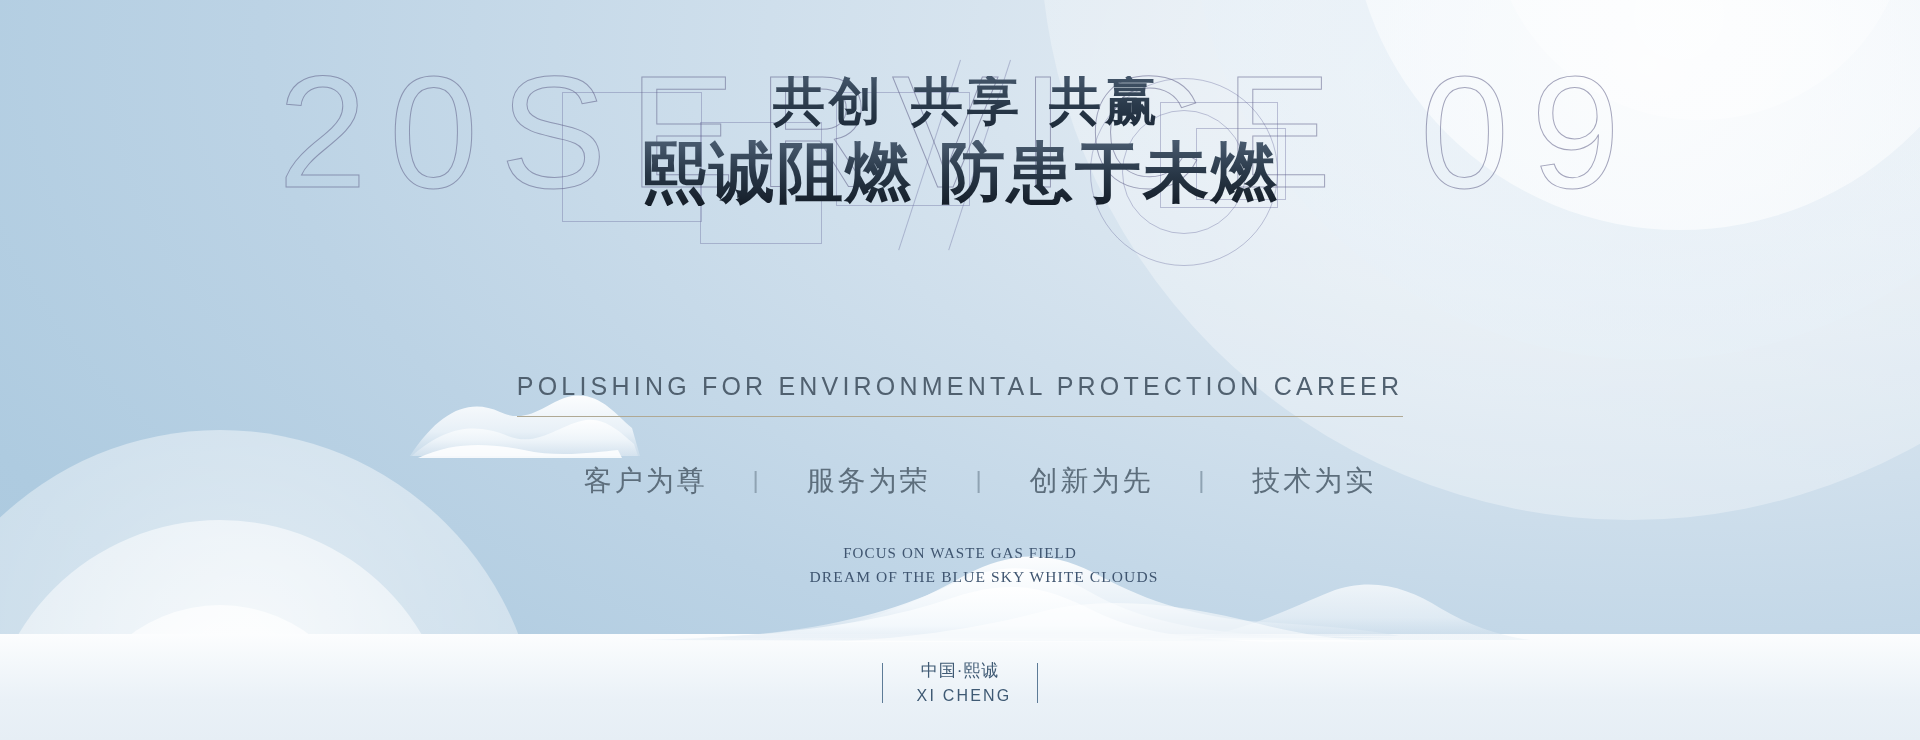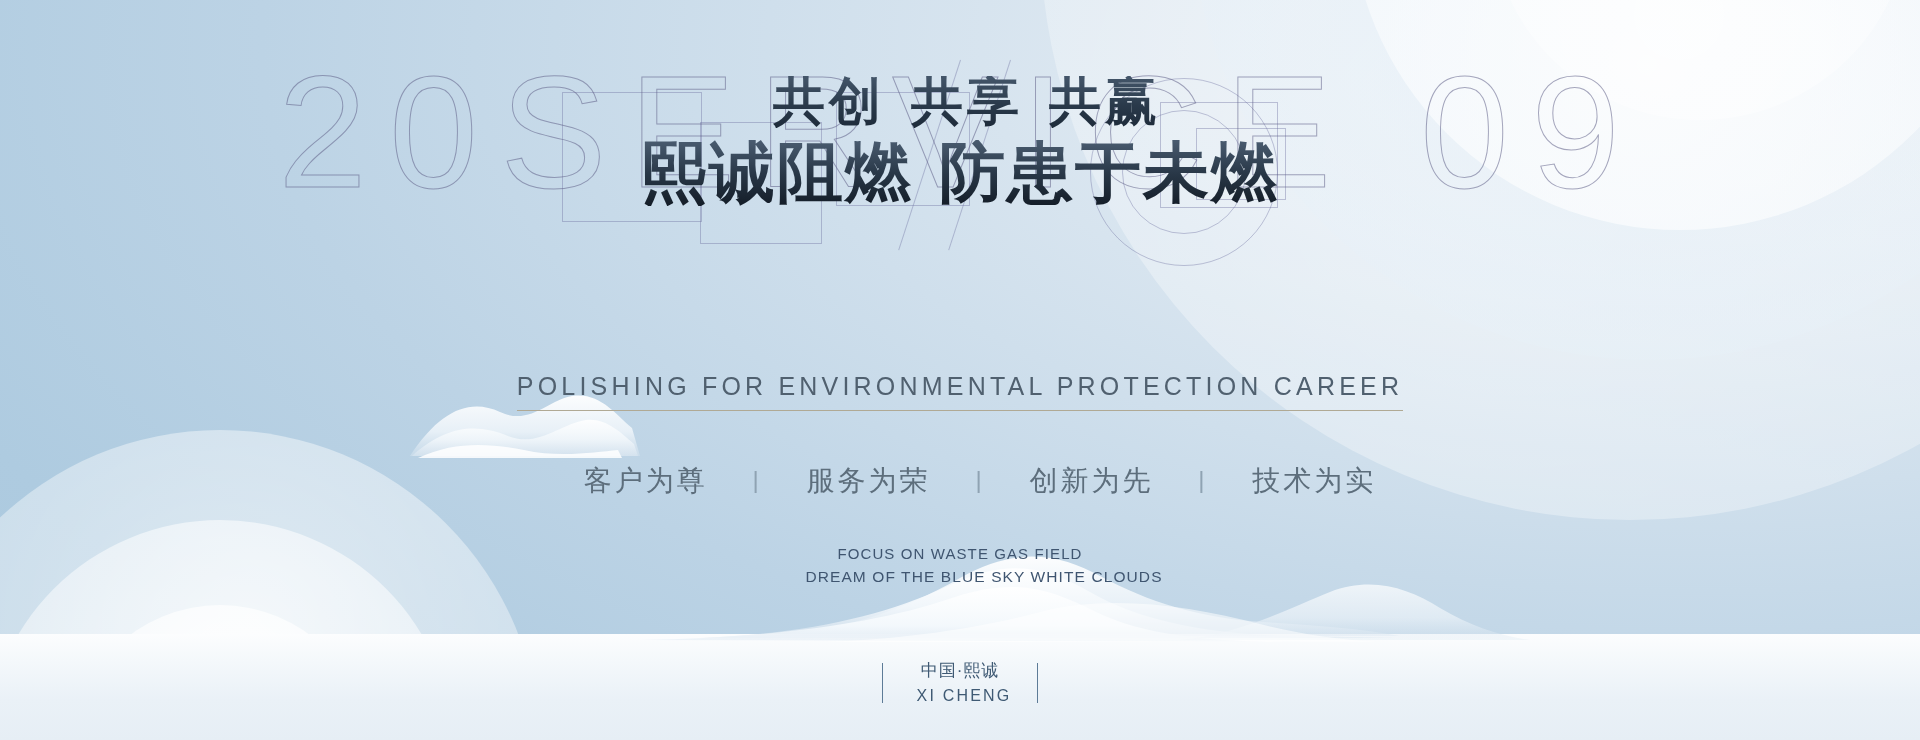--- a/index.html
+++ b/index.html
@@ -82,36 +82,36 @@
   }
   .hl2 .sp{display:inline-block;width:26px;}
 
   
   .sub{
     position:absolute;left:0;right:0;top:372px;text-align:center;
   }
   .sub span{
     display:inline-block;
     font-size:25px;letter-spacing:4.2px;color:#50606f;font-weight:400;
-    padding-bottom:9px;border-bottom:1px solid #b0a994;
+    padding-bottom:15px;border-bottom:1px solid #b0a994;
   }
 
   
   .values{
     position:absolute;left:0;right:0;top:462px;text-align:center;
     font-size:28px;color:#5d6e7c;letter-spacing:3px;margin-left:40px;
   }
   .values .v{display:inline-block;}
   .values .bar{display:inline-block;color:#8fa3b3;font-size:24px;
                margin:0 34px;transform:translateY(-2px);}
 
   
   .slogan{
     position:absolute;left:0;right:0;top:542px;text-align:center;
-    font-family:Liberation Sans, sans-serif;
+    font-family:Liberation Serif, serif;
     color:#3f5570;letter-spacing:1.1px;line-height:1.55;
     font-size:15px;
   }
   .slogan .l2{font-size:15.5px;padding-left:48px;}
 
   
   .footer{
     position:absolute;left:0;right:0;top:660px;
     display:flex;align-items:center;justify-content:center;gap:26px;
   }

